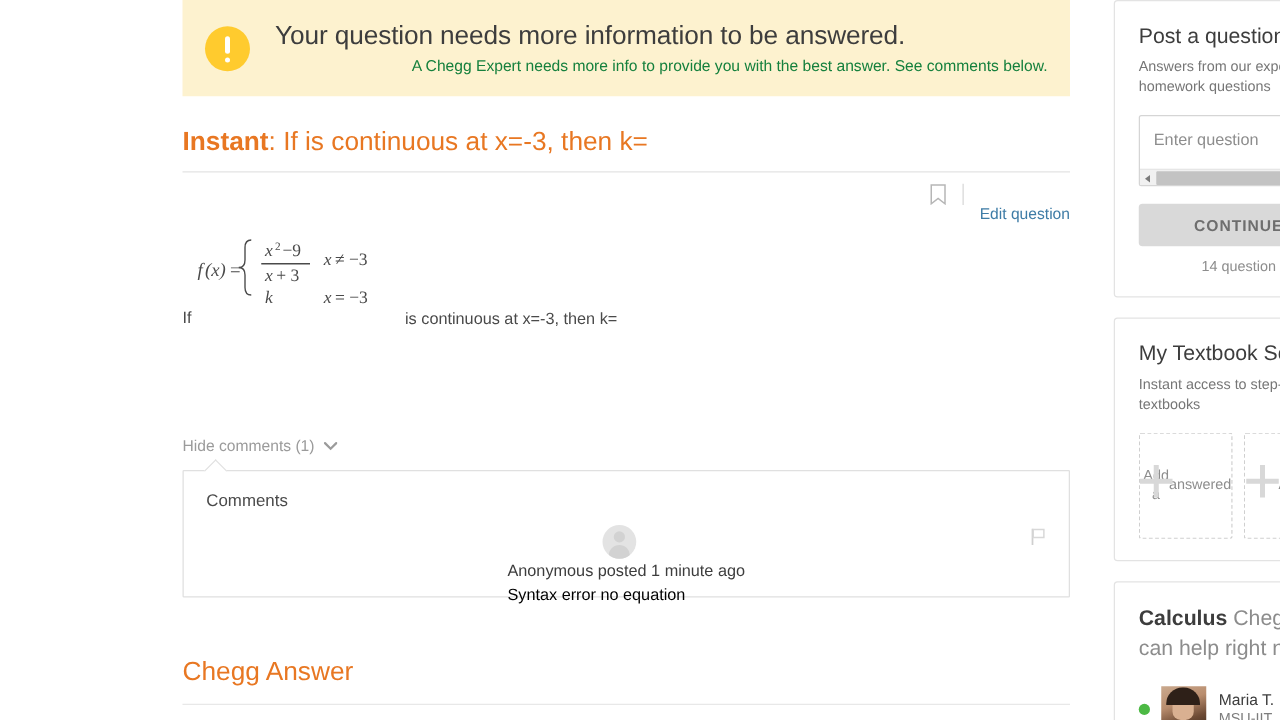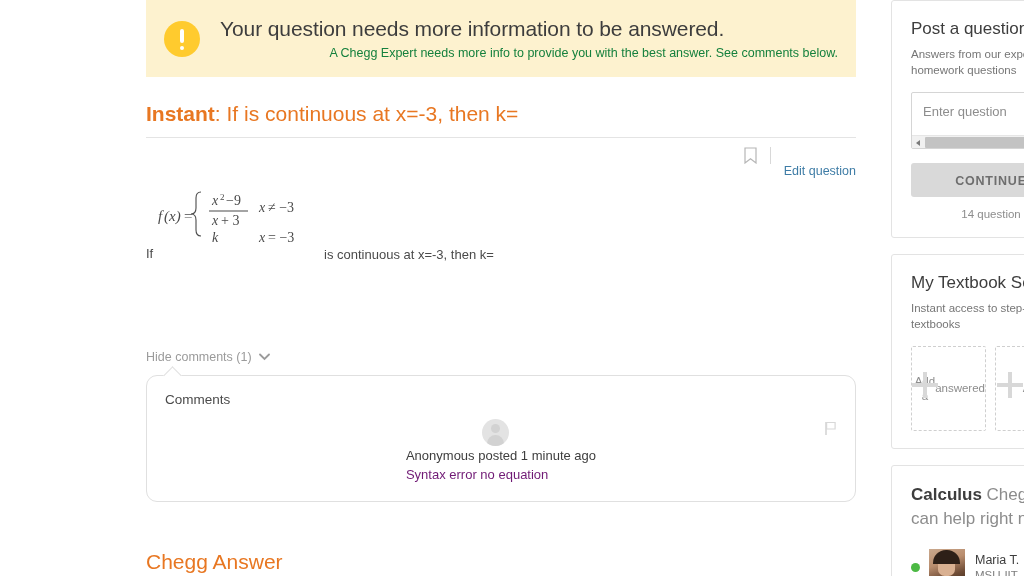--- a/index.html
+++ b/index.html
@@ -136,24 +136,24 @@
     cursor: pointer;
     text-align: right;
   }
   .chev { margin-left: 7px; display:block; }
 
   
   .comments-box {
     position: relative;
     margin-top: 10px;
     border: 1px solid #e0e0e0;
-    border-radius: 11px;
+    border-radius: 1px;
     background: #fff;
     padding: 16px 18px 20px 18px;
-    height: 127px;
+    height: 102px;
   }
   .comments-box::before {
     content: "";
     position: absolute;
     left: 19px; top: -7px;
     width: 12px; height: 12px;
     background: #fff;
     border-left: 1px solid #e0e0e0;
     border-top: 1px solid #e0e0e0;
     transform: rotate(45deg);
@@ -183,21 +183,21 @@
   }
   .c-avatar::after {
     content:"";
     position:absolute;
     left: 5px; top: 16px;
     width: 17px; height: 14px;
     border-radius: 9px 9px 0 0;
     background: #d2d2d2;
   }
   .c-meta { font-size: 13px; color: #3d3d3d; line-height: 19px; }
-  .c-text { font-size: 13px; color: #701a75; line-height: 19px; }
+  .c-text { font-size: 13px; color: #000000; line-height: 19px; }
   .flag-icon { position: absolute; right: 0; top: 2px; display:block; }
 
   
   .expert-head {
     margin-top: 46px;
     font-size: 21px;
     color: #e87722;
     line-height: 28px;
     padding-bottom: 11px;
     border-bottom: 1px solid #e8e8e8;

